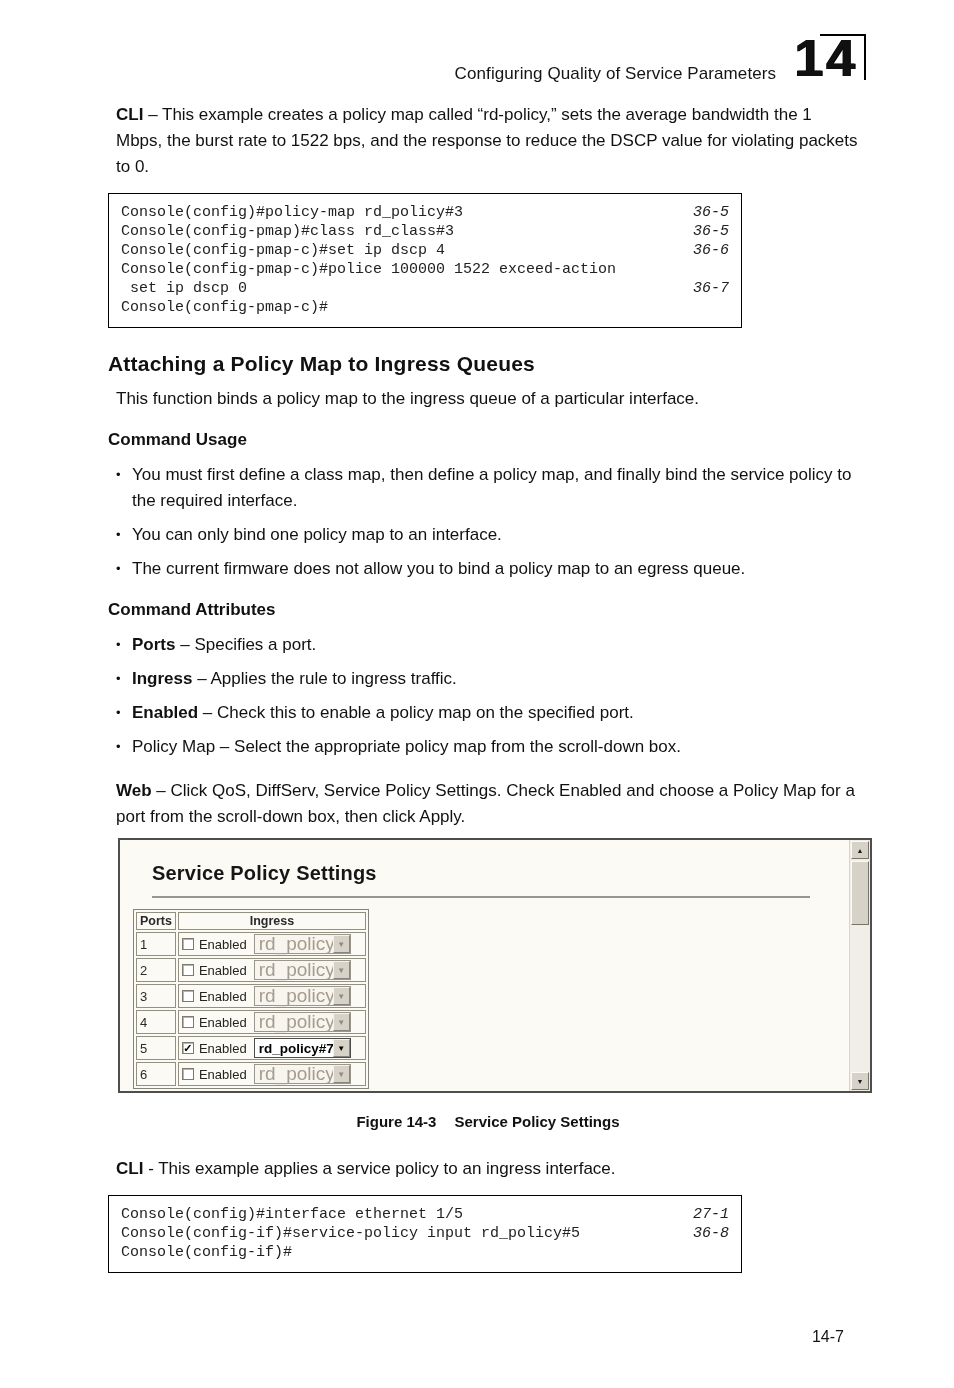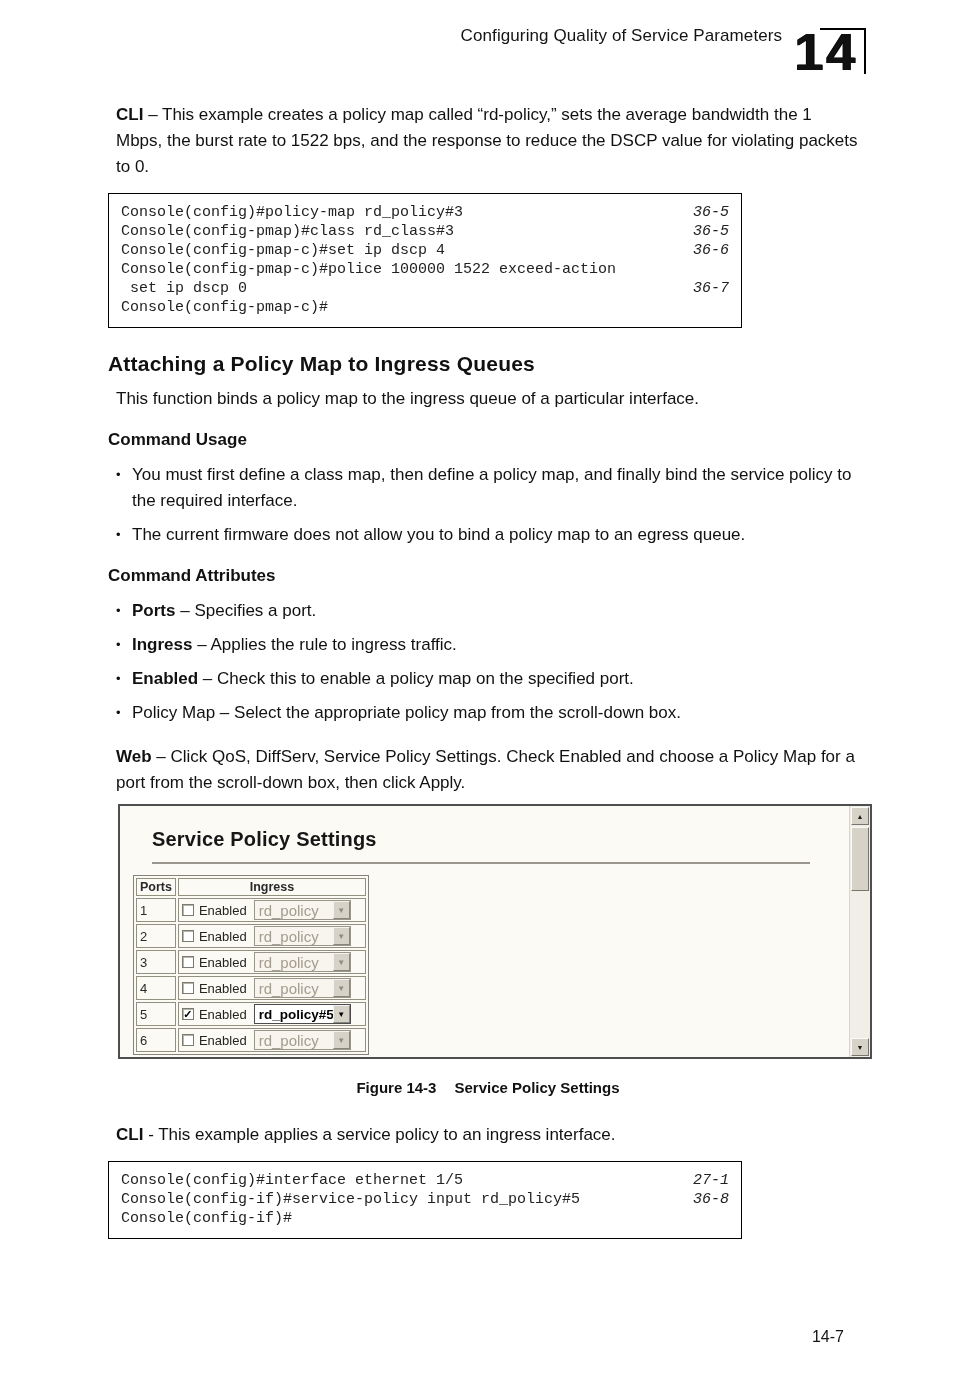--- a/index.html
+++ b/index.html
@@ -7,21 +7,21 @@
   body {
     width:954px; height:1388px;
     background:var(--page-bg,#ffffff);
     color:var(--text,#111111);
     font-family:"Liberation Sans", sans-serif;
     position:relative; overflow:hidden;
   }
   .content { padding:0 86px 0 108px; }
 
   
-  .pg-header { display:flex; justify-content:flex-end; align-items:flex-start; gap:12px; margin-top:26px; height:58px; }
+  .pg-header { display:flex; justify-content:flex-end; align-items:flex-end; gap:18px; margin-top:26px; height:58px; }
   .pg-header-title { font-size:17px; color:#141414; letter-spacing:.1px; }
   .chapter-num {
     position:relative; font-size:52px; font-weight:bold; line-height:52px;
     letter-spacing:3px; padding-right:10px;
     text-shadow:1px 0 0 #000, -0.5px 0 0 #000;
   }
   .chapter-num::after {
     content:""; position:absolute; top:2px; right:2px;
     width:44px; height:44px;
     border-top:2px solid #000; border-right:2px solid #000;
@@ -78,21 +78,21 @@
     display:inline-flex; align-items:center; justify-content:center;
   }
   .check { visibility:hidden; font-size:11px; font-weight:bold; line-height:10px; color:#000; }
   .row-enabled .check { visibility:visible; }
   .enabled-label { font-size:13px; color:#26241f; }
 
   .dropdown {
     margin-left:2px; display:inline-flex; align-items:center; justify-content:space-between;
     width:97px; height:20px; border:1px solid #9a968b; background:#f7f5ee; padding-left:4px;
   }
-  .dd-text { font-size:15px; color:var(--disabled-text,#a49c8f); white-space:nowrap; overflow:hidden; }
+  .dd-text { font-size:19px; color:var(--disabled-text,#a49c8f); white-space:nowrap; overflow:hidden; }
   .dd-btn {
     width:17px; height:18px; flex:0 0 17px; background:var(--control-face,#d6d2c8);
     border:1px solid; border-color:#f4f2ec #88857c #88857c #f4f2ec;
     display:flex; align-items:center; justify-content:center;
     font-size:8px; color:#8f8b80;
   }
   .row-enabled .dropdown { border-color:#4c4c4c; background:#fff; }
   .row-enabled .dd-text { color:#000; font-weight:bold; font-size:13.5px; }
   .row-enabled .dd-btn { color:#000; }
 
@@ -157,20 +157,21 @@
         <span class="code-ref"></span>
       </div>
   </div>
 
   <h2 class="sect">Attaching a Policy Map to Ingress Queues</h2>
   <p class="para p-desc">This function binds a policy map to the ingress queue of a particular interface.</p>
 
   <h3 class="sub">Command Usage</h3>
   <ul class="bullets">
     <li><span>You must first define a class map, then define a policy map, and finally bind the service policy to the required interface.</span></li>
+    <li><span>You can only bind one policy map to an interface.</span></li>
     <li><span>The current firmware does not allow you to bind a policy map to an egress queue.</span></li>
   </ul>
 
   <h3 class="sub">Command Attributes</h3>
   <ul class="bullets">
     <li><span class="lead">Ports</span> <span>– Specifies a port.</span></li>
     <li><span class="lead">Ingress</span> <span>– Applies the rule to ingress traffic.</span></li>
     <li><span class="lead">Enabled</span> <span>– Check this to enable a policy map on the specified port.</span></li>
     <li><span class="lead"></span><span>Policy Map – Select the appropriate policy map from the scroll-down box.</span></li>
   </ul>
@@ -257,21 +258,21 @@
       </tr>
       <tr class="ss-row row-enabled">
         <td class="cell-port">5</td>
         <td class="cell-ingress">
               <span class="ingress-wrap">
           <span class="checkbox">
                   <span class="check">✓</span>
                 </span>
           <span class="enabled-label">Enabled</span>
           <span class="dropdown">
-                  <span class="dd-text">rd_policy#5</span>
+                  <span class="dd-text">rd_policy#7</span>
                   <span class="dd-btn">
                     <span>▼</span>
                   </span>
                 </span>
         </span>
             </td>
       </tr>
       <tr class="ss-row">
         <td class="cell-port">6</td>
         <td class="cell-ingress">

